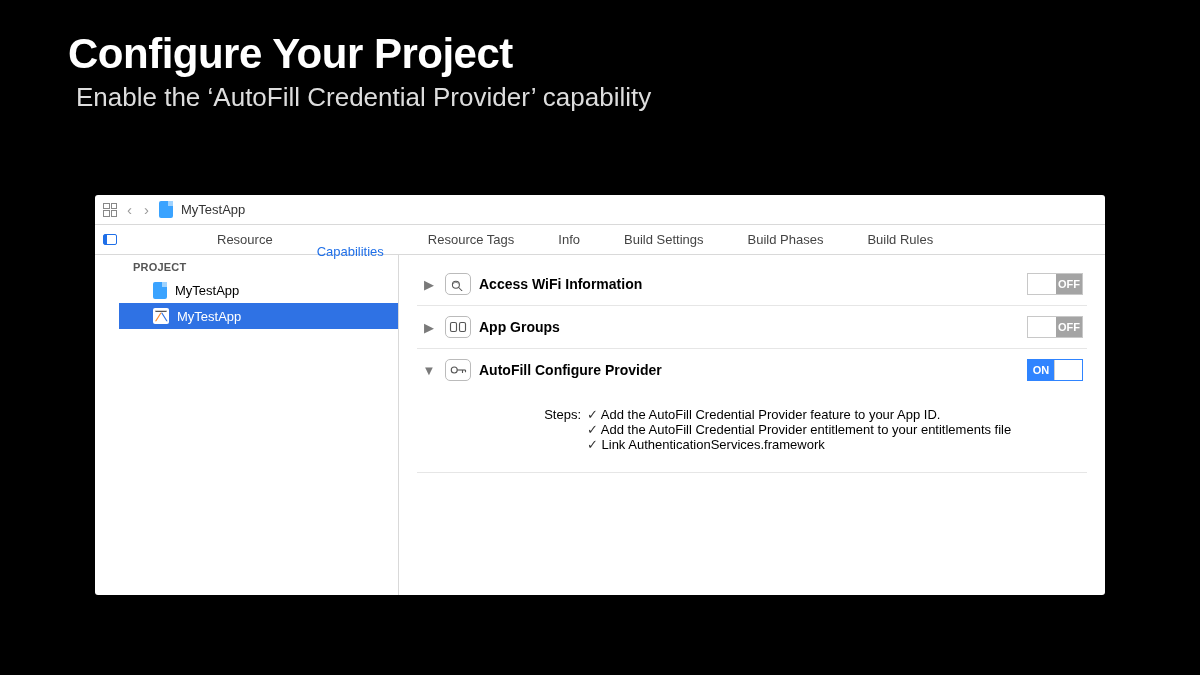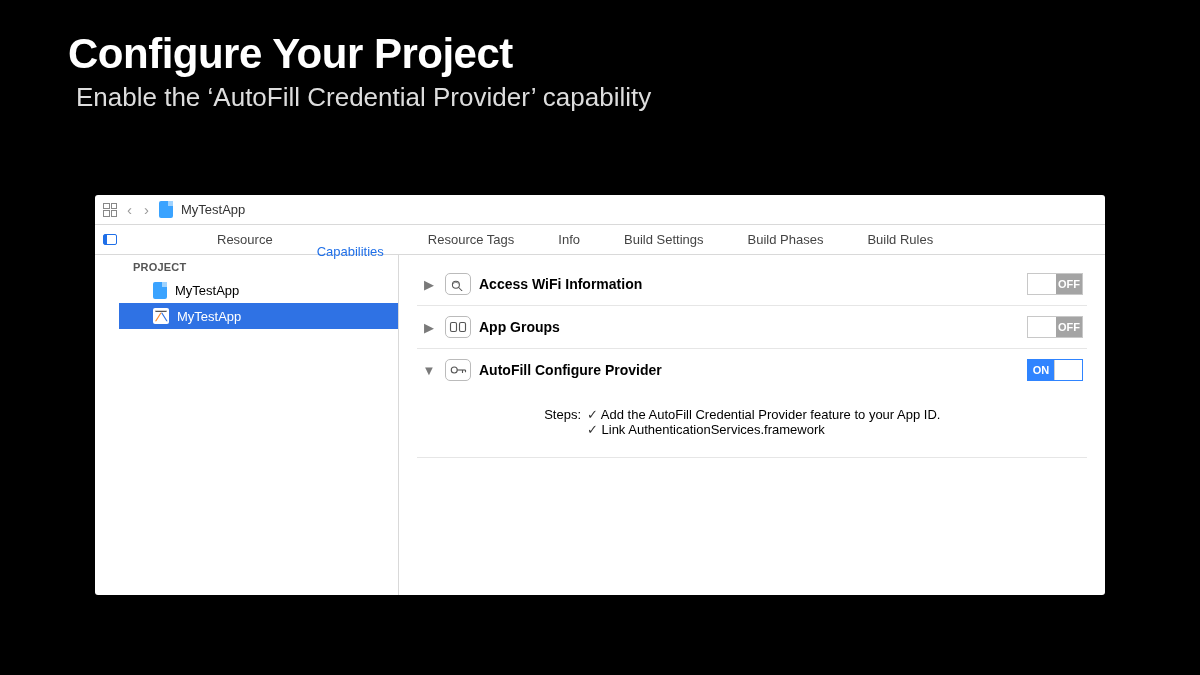--- a/index.html
+++ b/index.html
@@ -190,20 +190,21 @@
             <span class="lab">ON</span>
               <span class="knob"></span>
           </span>
         </div>
 
         <div class="steps-block">
           <div class="steps-line">
             <div class="steps-label">Steps:</div>
             <div class="steps-list">
               <div>Add the AutoFill Credential Provider feature to your App ID.</div>
+              <div>Add the AutoFill Credential Provider entitlement to your entitlements file</div>
               <div>Link AuthenticationServices.framework</div>
             </div>
           </div>
         </div>
 
       </div>
     </div>
 
   </div>
 </div>

